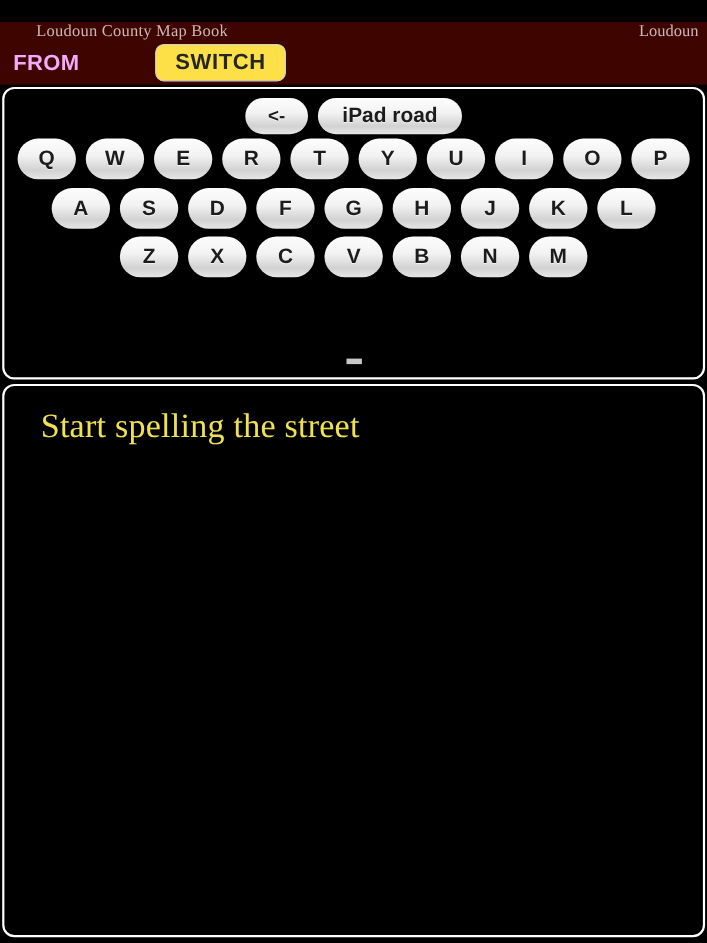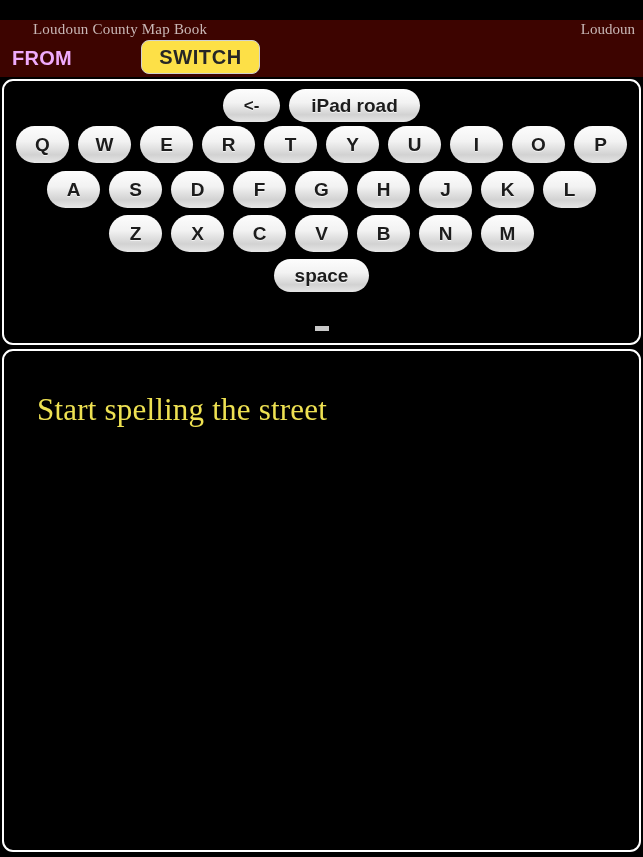--- a/index.html
+++ b/index.html
@@ -104,21 +104,21 @@
 
   .caret {
     position: absolute; top: 245px; left: 50%; transform: translateX(-50%);
     width: 14px; height: 5px; background: #c8c8c8;
   }
 
   
   .prompt-text {
     position: absolute; left: 33px; top: 18px;
     font-family: "Liberation Serif", serif;
-    font-size: 31px; color: #eee152; letter-spacing: .2px; margin-top: 23px;
+    font-size: 31px; color: #eee152; letter-spacing: .2px;
   }
 </style>
 </head>
 <body>
 
 <div id="app">
 
 
   <div class="header">
     <div class="app-title">Loudoun County Map Book</div>
@@ -162,23 +162,20 @@
     <div class="kb-row" id="row-3">
       <div class="key key-letter">Z</div>
       <div class="key key-letter">X</div>
       <div class="key key-letter">C</div>
       <div class="key key-letter">V</div>
       <div class="key key-letter">B</div>
       <div class="key key-letter">N</div>
       <div class="key key-letter">M</div>
     </div>
 
-    <div class="kb-row" id="row-space">
-      <div class="key key-space">space</div>
-    </div>
 
     <div class="caret"></div>
   </div>
 
   <div class="panel" id="text-panel">
     <div class="prompt-text">Start spelling the street</div>
   </div>
 
 </div>
 

